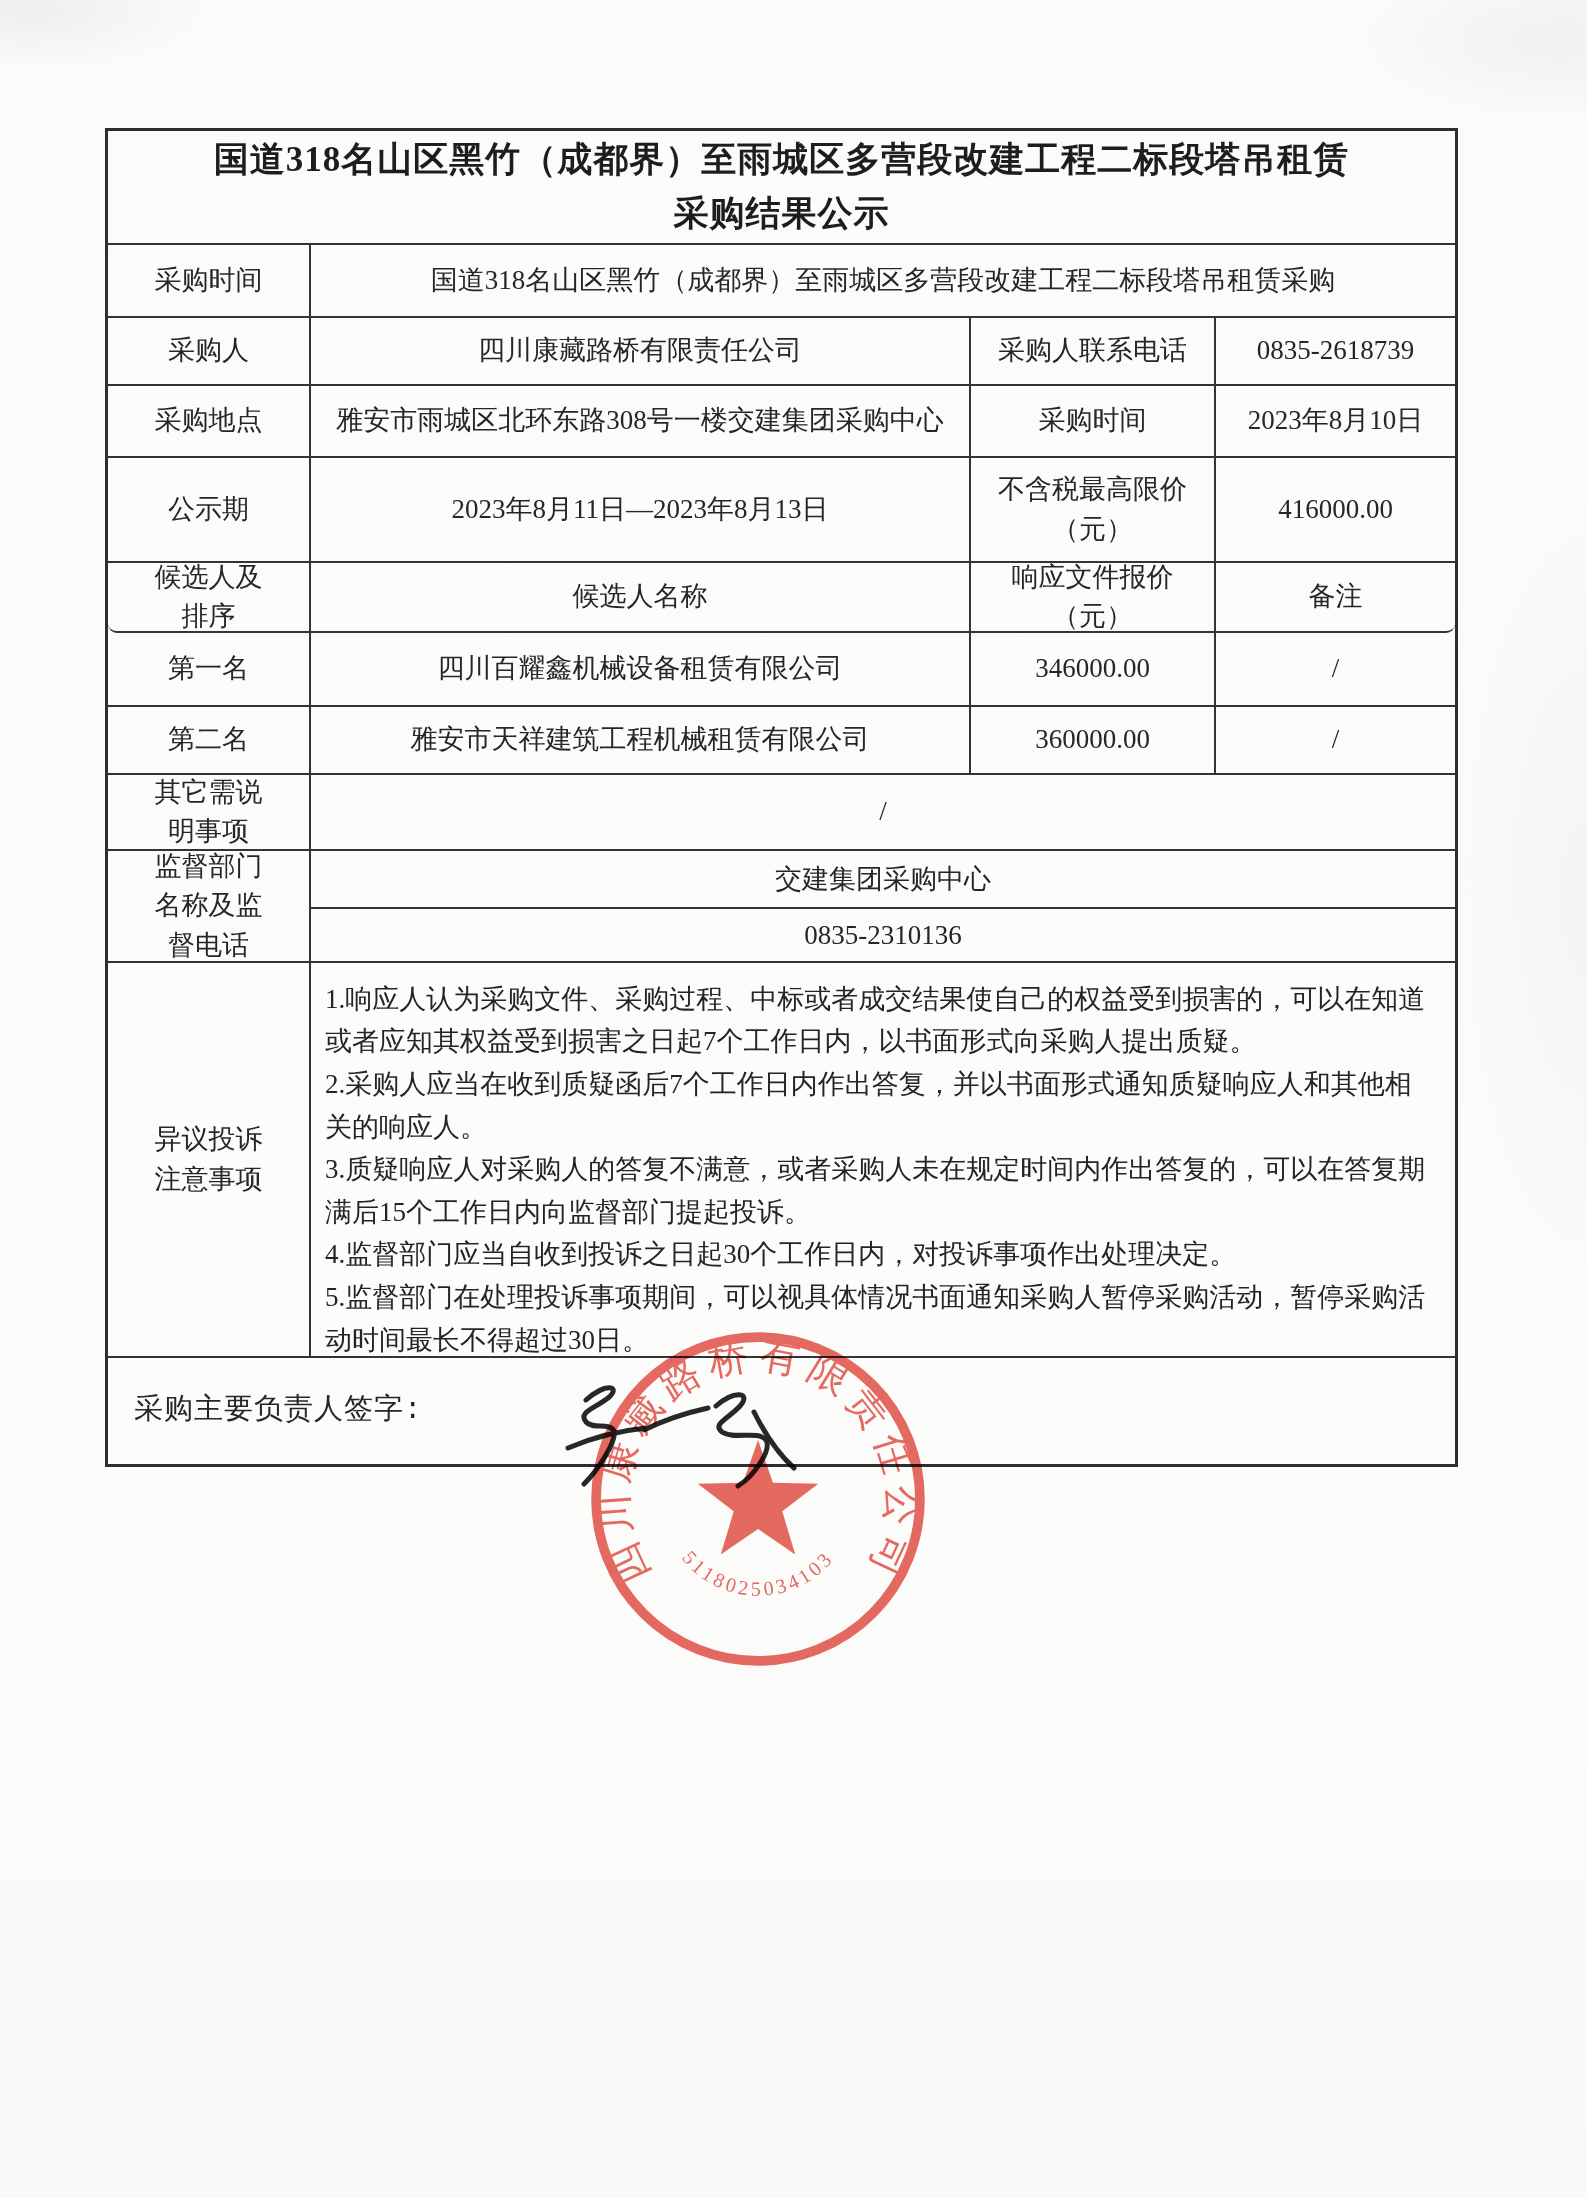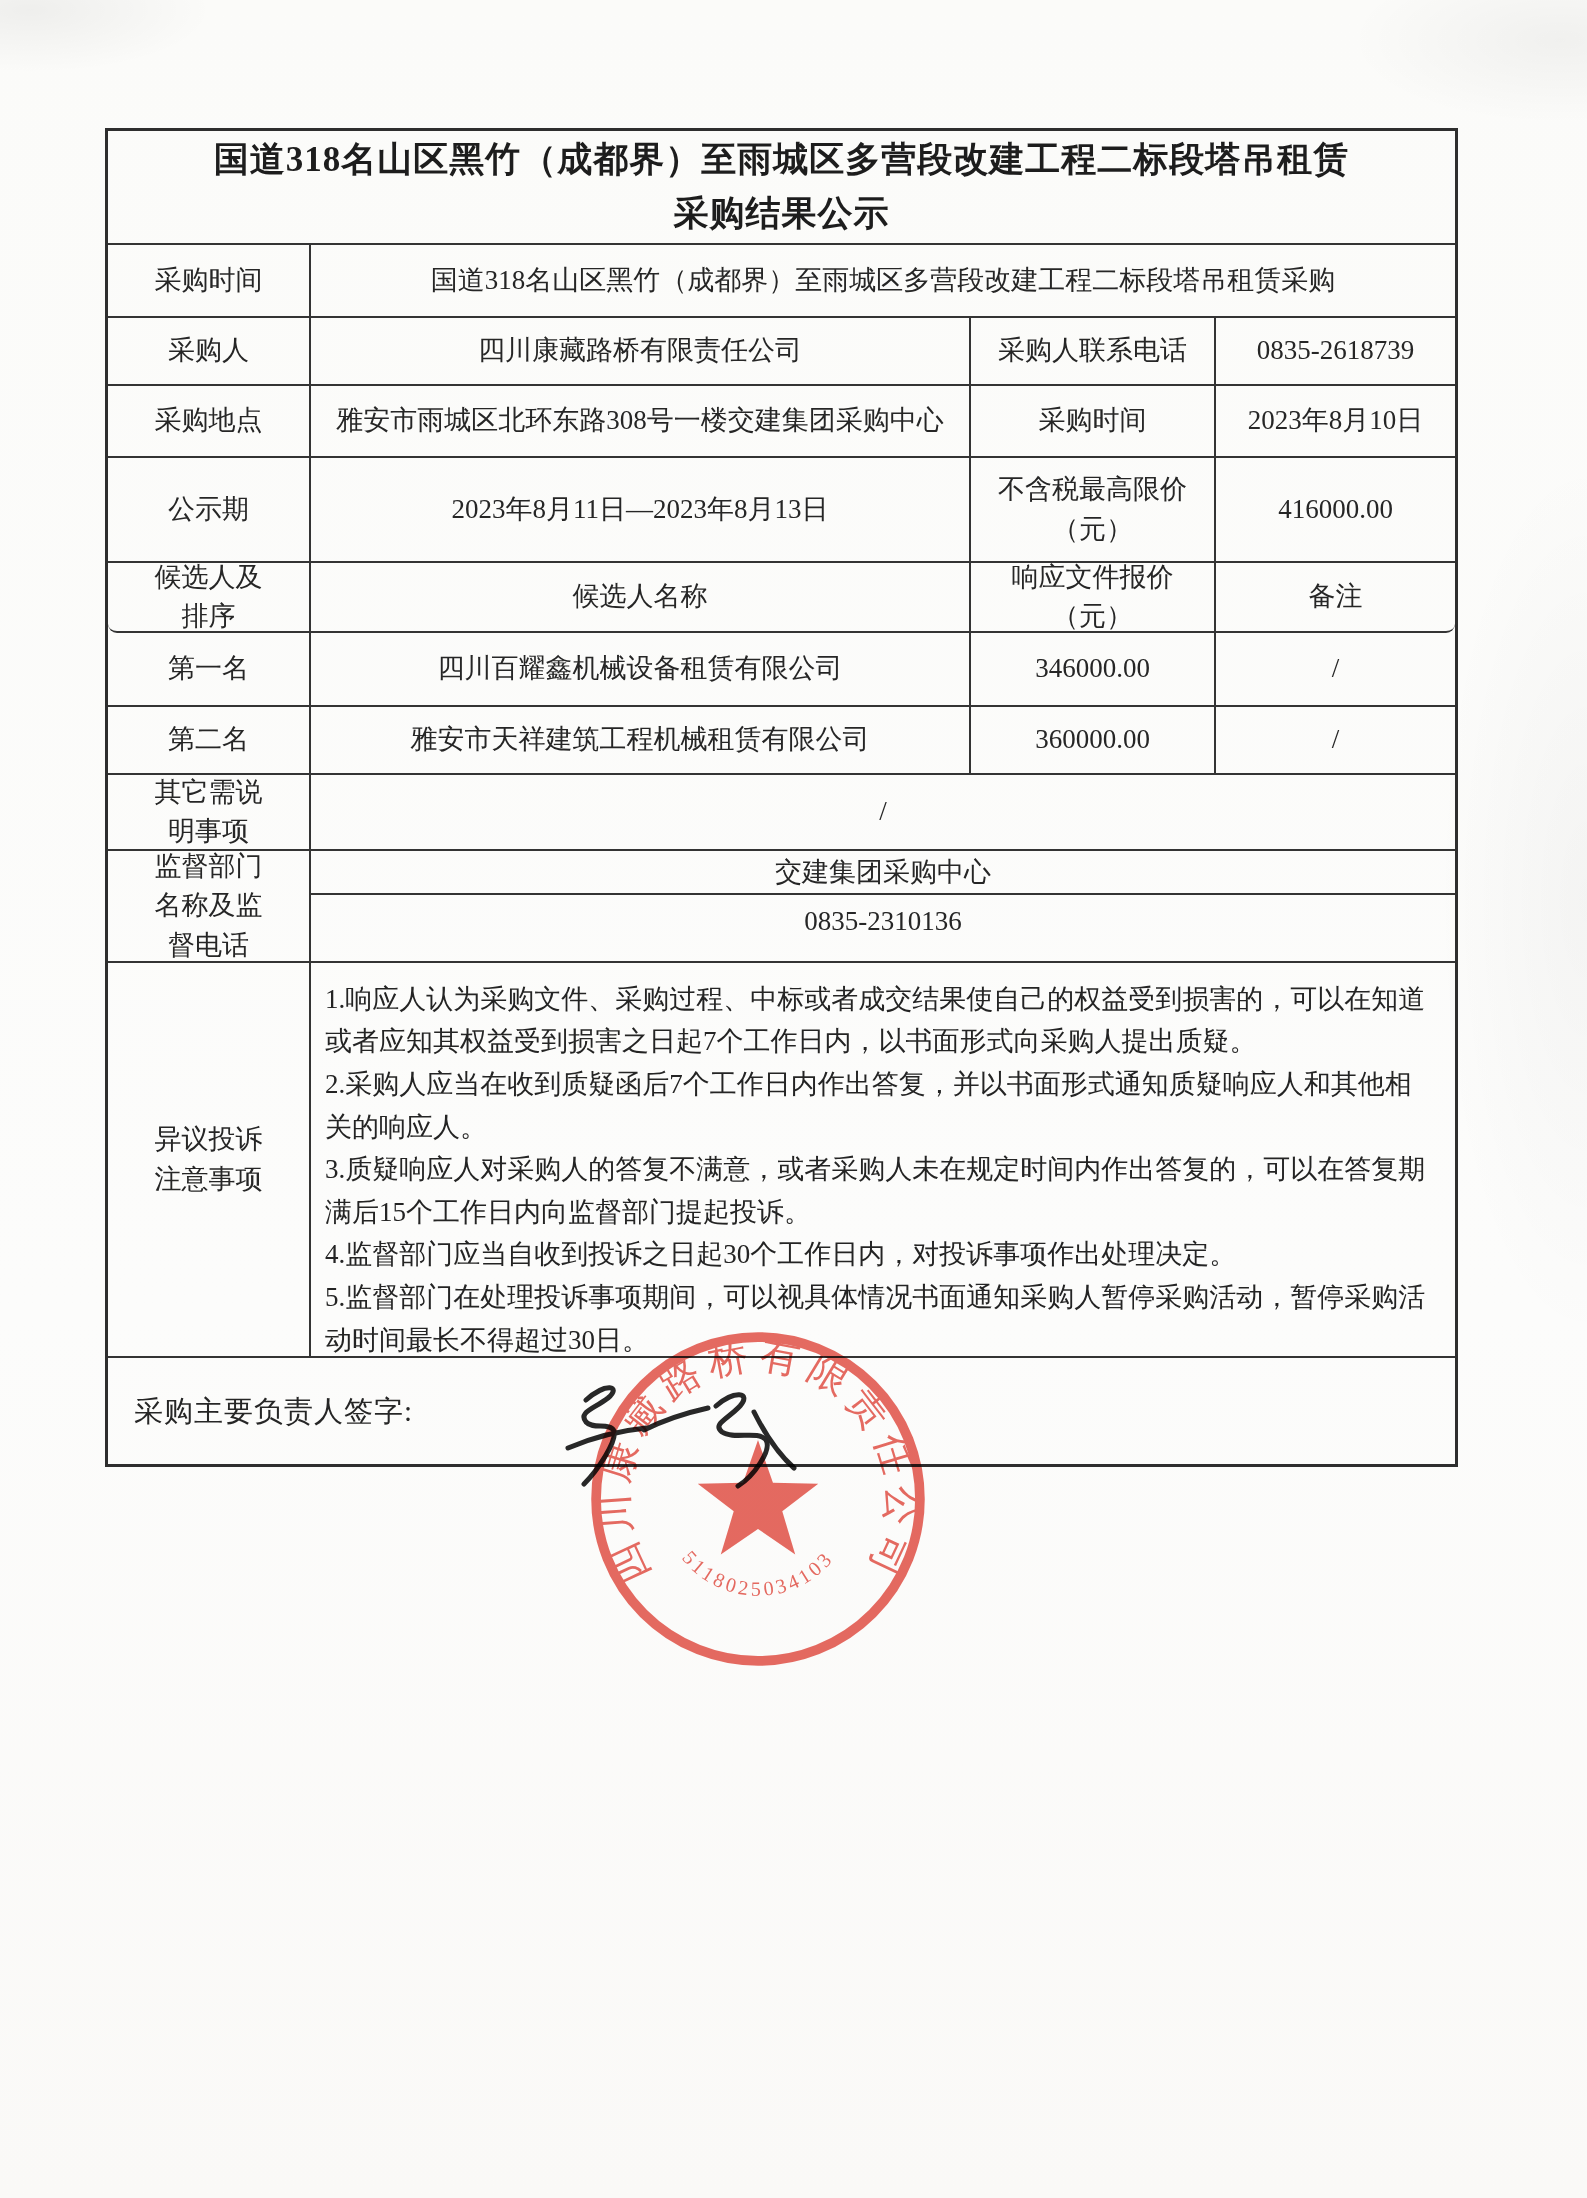--- a/index.html
+++ b/index.html
@@ -48,28 +48,28 @@
     line-height:1.55;color:#1d1d1d;padding:2px 6px;border-radius:21px;
   }
   .h73{height:73px;} .h68{height:68px;} .h72{height:72px;} .h105{height:105px;}
   .h82{height:70px;border-radius:9px;} .h67{height:74px;} .h76{height:76px;} .h112{height:112px;}
   .h395{height:395px;} .h106{height:106px;}
   .sub-col{display:flex;flex-direction:column;width:1144px;}
   .sub-cell{
     box-sizing:border-box;display:flex;align-items:center;justify-content:center;
     font-size:27px;color:#262626;text-align:center;
   }
-  .sub-top{height:44px;border-bottom:2px solid #343434;}
+  .sub-top{height:58px;border-bottom:2px solid #343434;}
   .sub-bottom{height:52px;}
   .notice-cell{
     align-items:flex-start;justify-content:center;text-align:left;
     padding:14px 18px 14px 14px;font-size:27px;line-height:1.58;color:#242424;margin-top:20px;
   }
   .notice-cell p{margin:0;}
-  .sig-row{align-items:center;}
+  .sig-row{align-items:center;font-family:Liberation Mono, monospace;}
   .sig-cell{
     flex-direction:row;justify-content:flex-start;text-align:left;
     padding-left:26px;font-size:29px;letter-spacing:1px;
   }
   .stamp{
     position:absolute;left:582px;top:1323px;width:352px;height:352px;
     mix-blend-mode:multiply;opacity:0.9;
   }
   .signature{
     position:absolute;left:548px;top:1378px;width:300px;height:130px;

